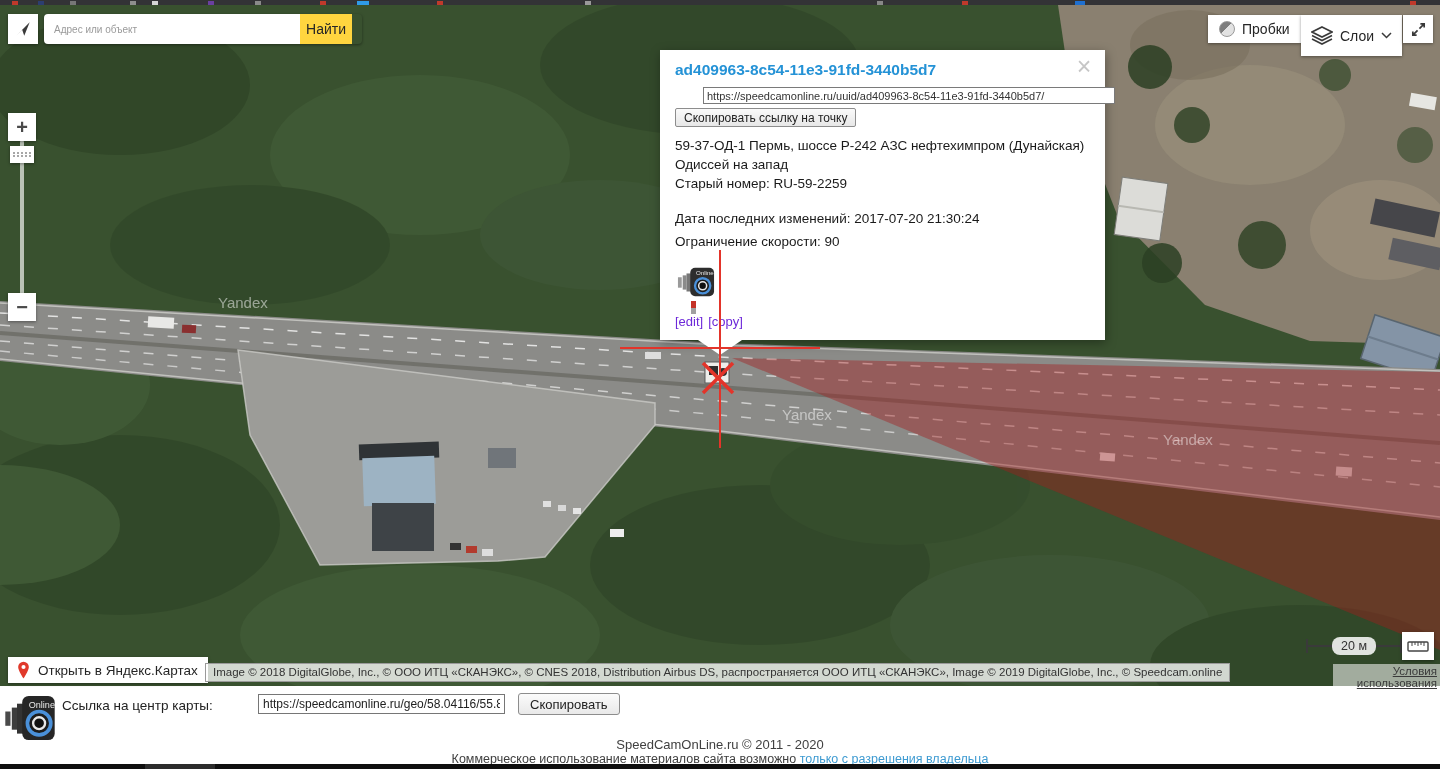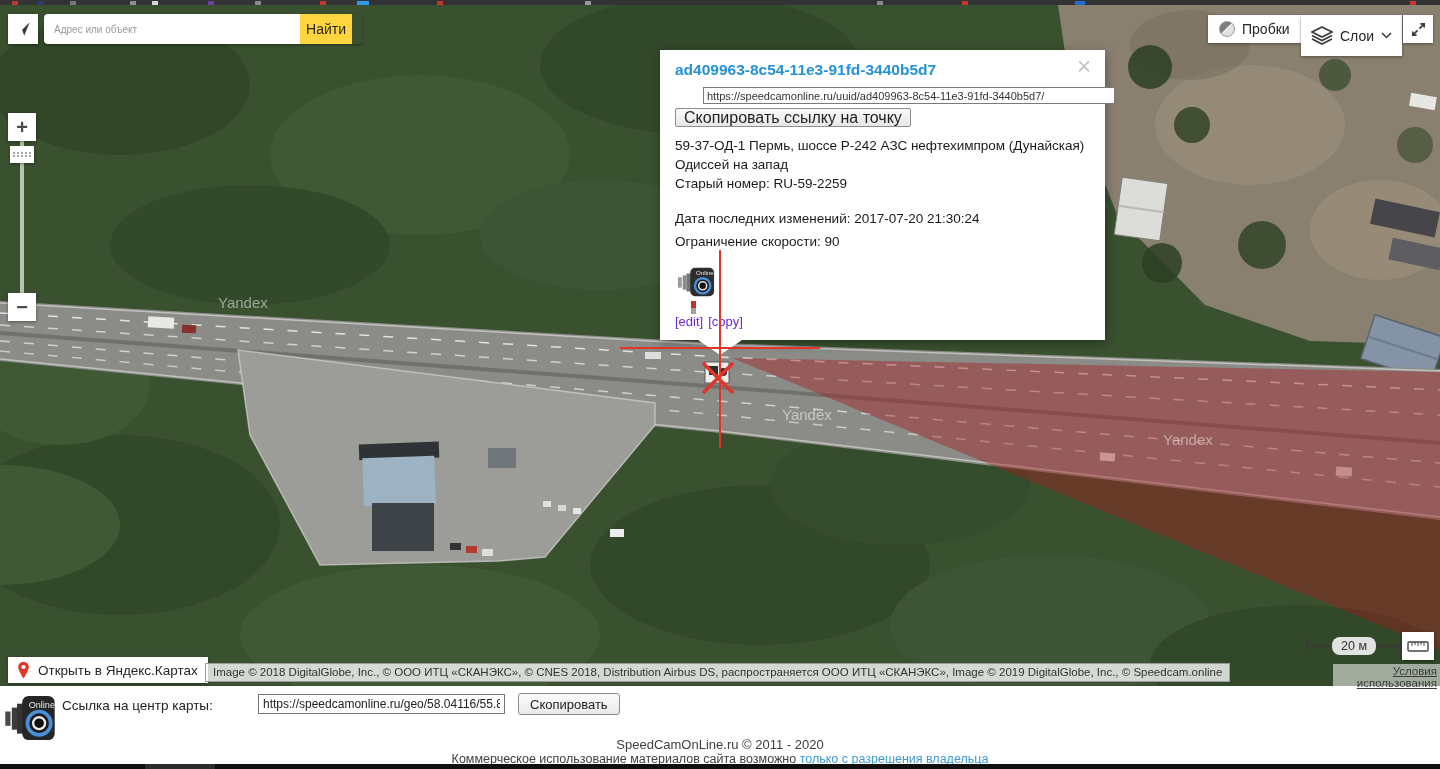--- a/index.html
+++ b/index.html
@@ -37,21 +37,21 @@
   #zoom-handle { position:absolute; left:10px; top:146px; width:24px; height:17px; z-index:50; }
   .dots-grid { display:grid; grid-template-columns:repeat(5,3px); grid-gap:1px; }
   .dots-grid i { width:2px; height:2px; background:#8a8a8a; border-radius:50%; }
 
   
   #popup { position:absolute; left:660px; top:50px; width:445px; height:290px; background:#fff; box-shadow:1px 3px 10px rgba(0,0,0,.35); z-index:10; }
   #popup-tail { position:absolute; left:38px; top:290px; width:0; height:0; border-left:22px solid transparent; border-right:22px solid transparent; border-top:15px solid #fff; }
   #popup-title { position:absolute; left:15px; top:11px; font-size:15.5px; font-weight:bold; color:#2492d6; }
   #popup-close { position:absolute; left:413px; top:6px; width:22px; height:22px; font-size:25px; line-height:20px; color:#c6c6c6; text-align:center; cursor:pointer; font-weight:100; }
   #popup-url { position:absolute; left:15px; top:37px; width:412px; height:17px; border:1px solid #7a7a7a; font-size:11px; color:#333; padding:0 3px; font-family:Liberation Sans, sans-serif;margin-left:28px; }
-  #popup-copy-btn { position:absolute; left:15px; top:58px; height:19px; padding:0 8px; font-size:16px; color:#222; background:linear-gradient(#fafafa,#e7e7e7); border:1px solid #8d8d8d; border-radius:2px; cursor:pointer; font-family:"Liberation Sans",sans-serif; }
+  #popup-copy-btn { position:absolute; left:15px; top:58px; height:19px; padding:0 8px; font-size:12px; color:#222; background:linear-gradient(#fafafa,#e7e7e7); border:1px solid #8d8d8d; border-radius:2px; cursor:pointer; font-family:"Liberation Sans",sans-serif; }
   .popup-line { position:absolute; left:15px; font-size:13.5px; color:#1a1a1a; white-space:nowrap; }
   #cam-logo-sm { position:absolute; left:17px; top:213px; }
   #cam-marker-mini { position:absolute; left:31px; top:251px; width:5px; height:13px; background:linear-gradient(#c43227 0 52%, #a0a0a0 52% 100%); }
   #popup-links { position:absolute; left:15px; top:264px; font-size:13px; }
   #popup-links a { color:#6d28d9; text-decoration:none; margin-right:5px; cursor:pointer; }
 
   
   #yx-btn { position:absolute; left:8px; top:657px; height:26px; padding:0 10px 0 8px; gap:7px; font-size:13.5px; color:#262626; z-index:30; }
   #attribution { position:absolute; left:205px; top:663px; height:19px; max-width:1126px; background:rgba(255,255,255,.78); border:1px solid #9a9a9a; font-size:11.5px; color:#333; line-height:17px; padding:0 7px; white-space:nowrap; overflow:hidden; z-index:30; }
   #terms-link { position:absolute; left:1333px; top:664px; font-size:11.5px; color:#3a3a3a; text-decoration:underline; background:rgba(255,255,255,.55); padding:1px 3px; z-index:30; cursor:pointer;text-align:right; }

